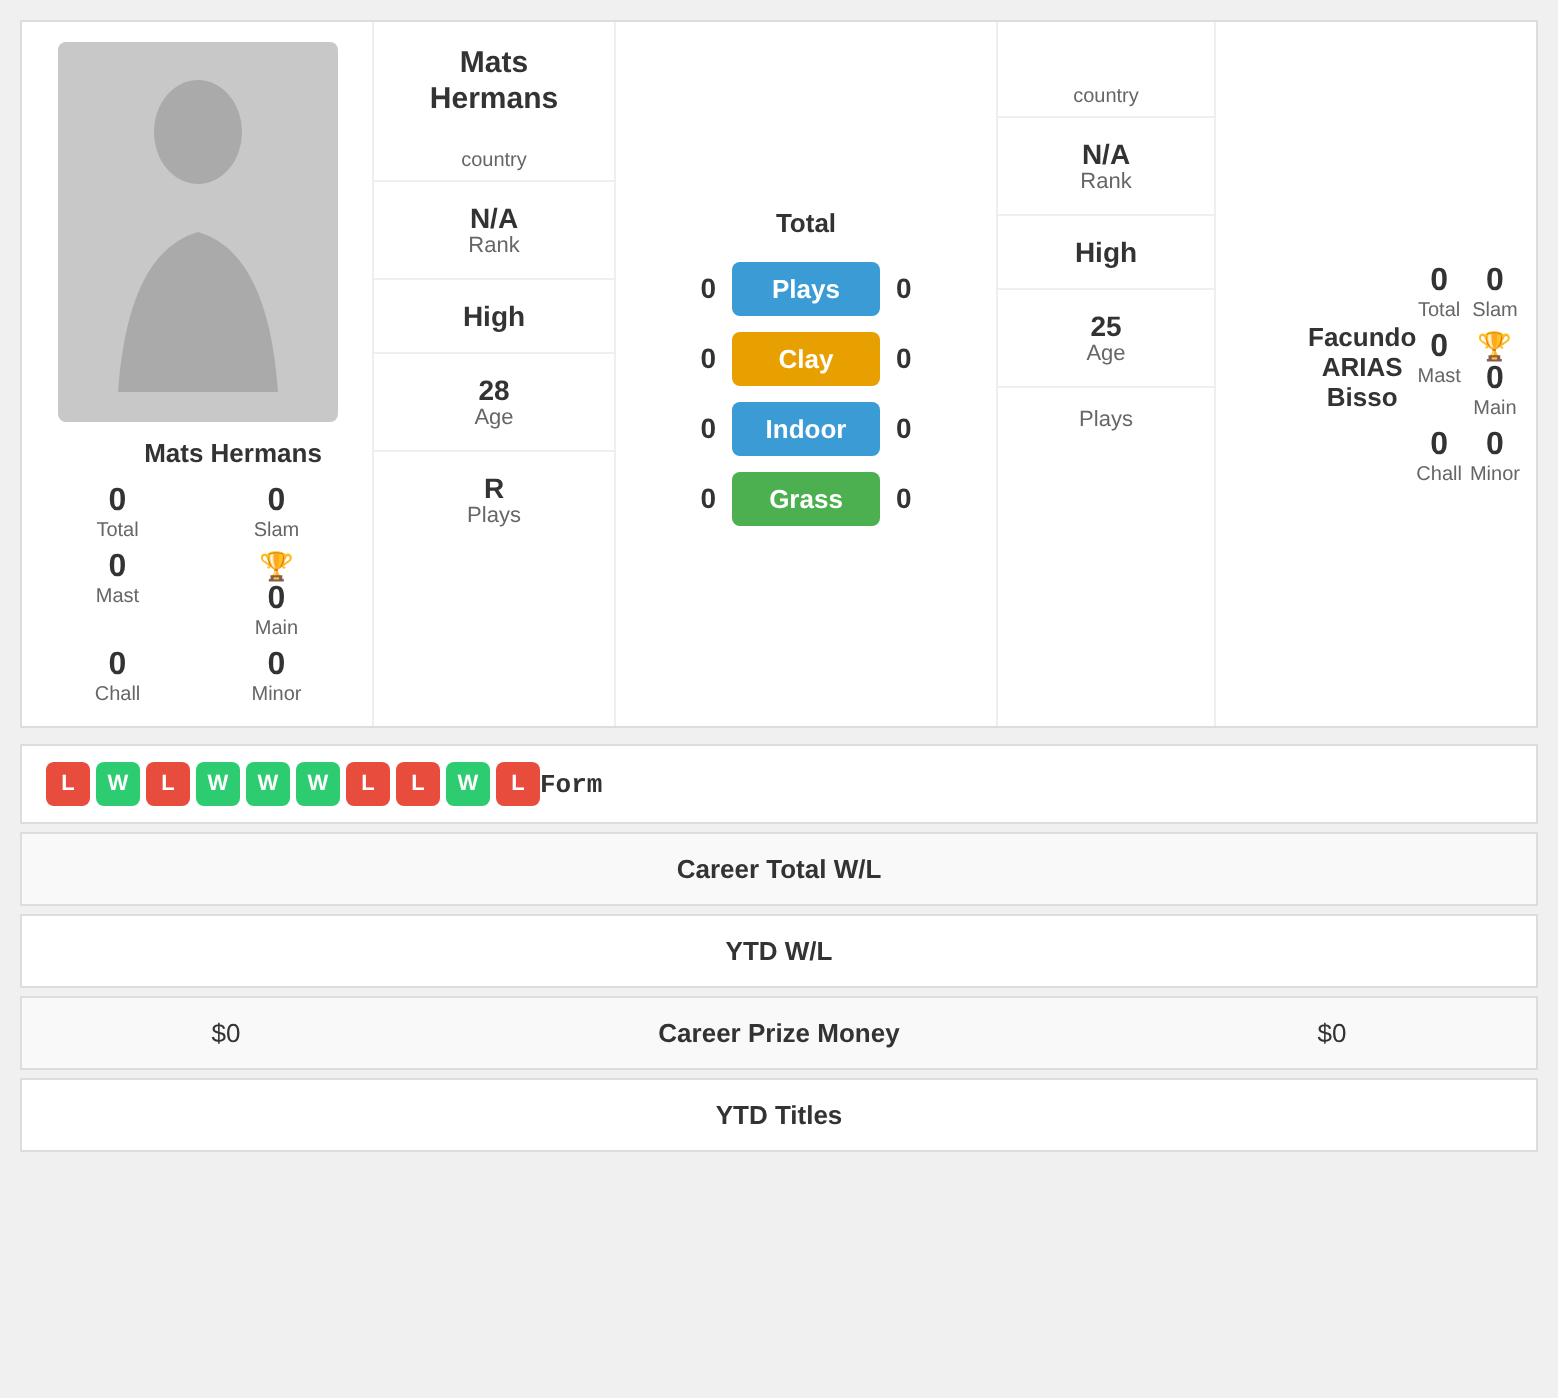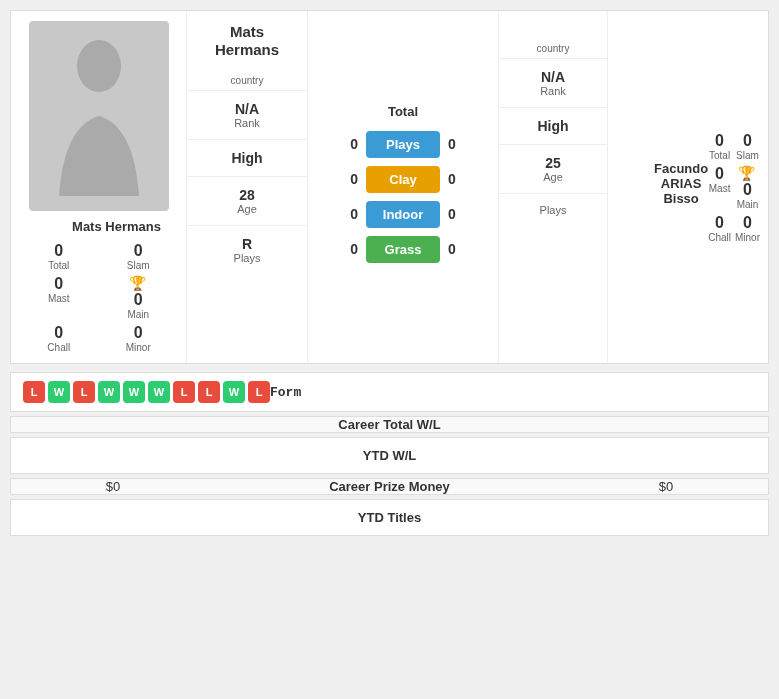--- a/index.html
+++ b/index.html
@@ -257,21 +257,21 @@
       flex: 1;
       font-size: 13px;
       font-weight: bold;
       color: #333;
       font-family: Liberation Mono, monospace;
     }
 
     .data-row {
       background: #fff;
       border: 1px solid #ddd;
-      padding: 0 12px;
+      padding: 10px 12px;
       display: flex;
       align-items: center;
       margin-bottom: 4px;
     }
 
     .data-row-label {
       flex: 1;
       text-align: center;
       font-size: 13px;
       font-weight: bold;

